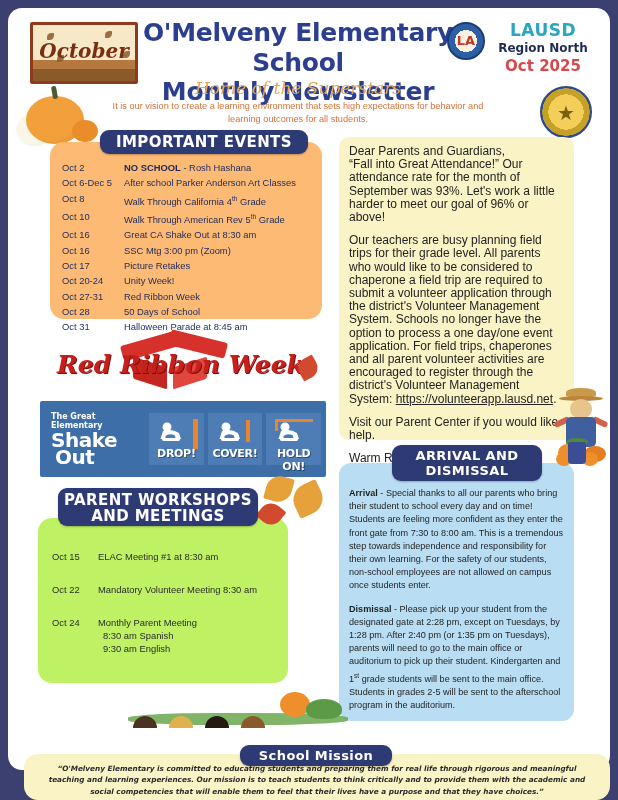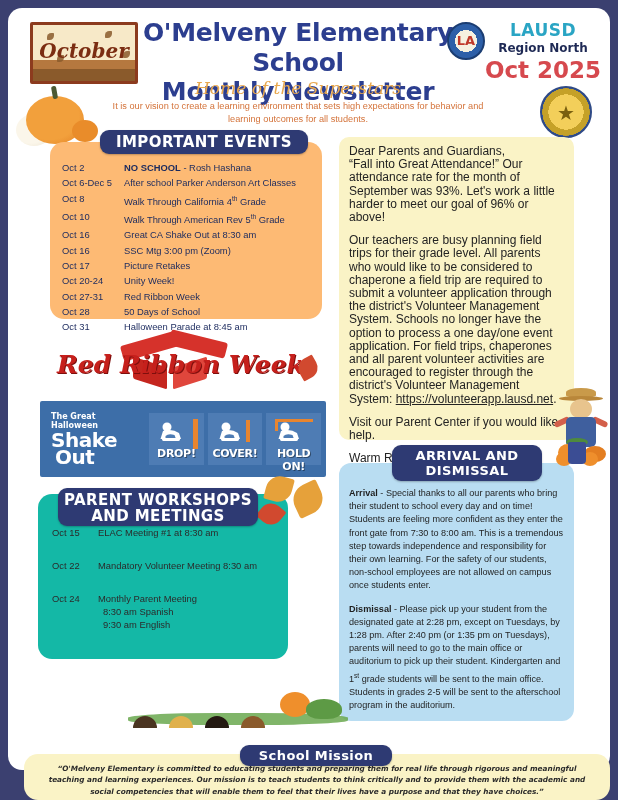--- a/index.html
+++ b/index.html
@@ -50,21 +50,21 @@
     font-size: 17px; color: #e8a84f;
   }
   .vision {
     position: absolute; left: 95px; top: 92px; width: 390px;
     text-align: center;
     font-size: 9.2px; line-height: 1.42; color: #d4733a;
   }
   .lausd-block { position: absolute; right: 8px; top: 12px; width: 118px; text-align: center; }
   .lausd-name { font-family:"DejaVu Sans", sans-serif; font-weight: bold; font-size: 17px; color: #2aa5c4; letter-spacing: .5px;}
   .lausd-region { font-family:"DejaVu Sans", sans-serif; font-weight: bold; font-size: 12px; color: #1f2a55; margin-top: 1px;}
-  .lausd-date { font-family:"DejaVu Sans", sans-serif; font-weight: bold; font-size: 23px; color: #d6494e; margin-top: 2px;}
+  .lausd-date { font-family:"DejaVu Sans", sans-serif; font-weight: bold; font-size: 15px; color: #d6494e; margin-top: 2px;}
   .lausd-logo {
     position: absolute; right: 125px; top: 14px;
     width: 38px; height: 38px; border-radius: 50%;
     background: radial-gradient(circle at 50% 50%, #f6f1e0 0 46%, #2d5fa8 46% 78%, #1b3d72 78% 100%);
     border: 2px solid #1b3d72;
   }
   .lausd-logo::after {
     content: "LA"; position: absolute; left: 0; right: 0; top: 9px;
     text-align: center; font-weight: bold; font-size: 13px; color: #c0392b;
     font-family:"DejaVu Sans", sans-serif;
@@ -161,23 +161,23 @@
   .so-cap {
     font-family:"DejaVu Sans", sans-serif; font-weight: bold;
     font-size: 11px; color: #fff; letter-spacing: -.3px;
     text-shadow: 1px 1px 0 rgba(0,0,0,.4);
   }
   .so-bar { position:absolute; right: 6px; top: 6px; width: 5px; height: 30px; background: #e8852f; }
 
   
   #workshops-pill { left: 50px; top: 468px; width: 200px; height: 38px; padding-top: 4px; font-size: 15px; line-height: 16px; margin-top: 12px; }
   .workshops-panel {
-    position: absolute; left: 30px; top: 486px;
+    position: absolute; left: 30px; top: 510px;
     width: 250px; height: 165px;
-    background: #14b8a6; border-radius: 14px;
+    background: #bef264; border-radius: 14px;
     padding: 32px 10px 10px 14px;
   }
   .ws-row { display: flex; font-size: 9.4px; color: #2b2b2b; margin-bottom: 20px; line-height: 13px;}
   .ws-date { width: 46px; flex: none; }
   .ws-sub { display: block; padding-left: 5px; }
 
   
   #arrival-pill { left: 384px; top: 437px; width: 150px; height: 36px; padding-top: 3px; font-size: 13px; line-height: 15px; }
   .arrival-panel {
     position: absolute; left: 331px; top: 455px;
@@ -368,21 +368,21 @@
         <span class="b2"></span>
         <span class="t1"></span>
         <span class="t2"></span>
     </div>
     <div class="rrw-text">Red Ribbon Week</div>
   </div>
 
   <div class="shakeout">
     <div class="so-left">
       <div class="so-sub">The Great</div>
-      <div class="so-sub">Halloween</div>
+      <div class="so-sub">Elementary</div>
       <div class="so-logo">
         <span>Shake</span>
         <span class="o">Out</span>
       </div>
     </div>
     <div id="shakeout-steps" style="display:flex;flex:1">
         <div class="so-cell">
           <div class="so-fig">
             <svg width="46" height="28" viewBox="0 0 46 28">
               <circle cx="14" cy="11" r="4.5" fill="#fff"></circle>

